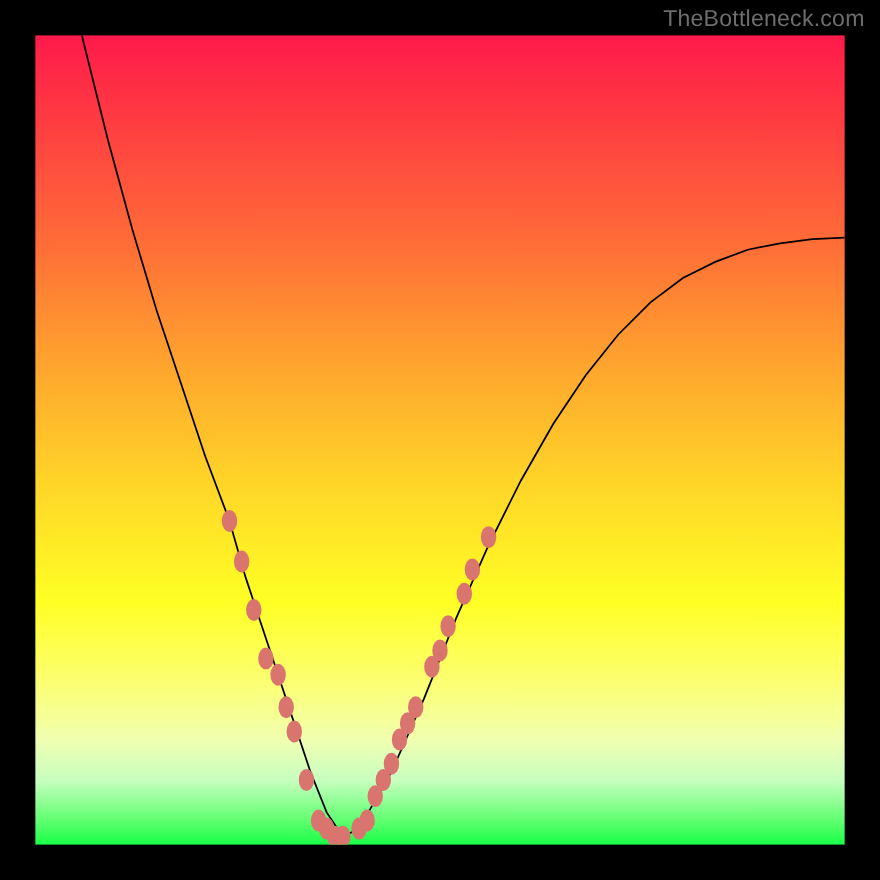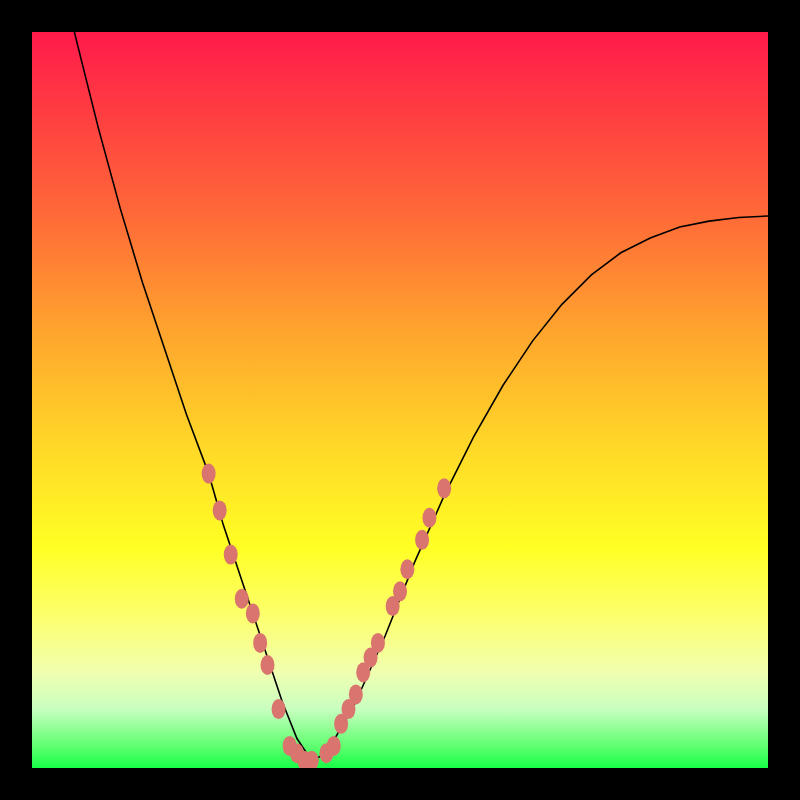--- a/index.html
+++ b/index.html
@@ -69,20 +69,21 @@
   }
   .marker {
     fill: #d9746e;
     stroke: none;
   }
 </style>
 </head>
 <body>
 
 <div class="frame">
+  <div class="watermark">TheBottleneck.com</div>
   <div class="plot-area">
     <div class="gradient-bg"></div>
     <svg class="curve" viewBox="0 0 736 736" preserveAspectRatio="none">
       <path id="main-curve" class="curve-path" d="M0.00 -191.36 L22.08 -88.32 L44.16 7.36 L66.24 95.68 L88.32 176.64 L110.40 250.24 L132.48 316.48 L154.56 382.72 L176.64 441.60 L191.36 493.12 L206.08 537.28 L220.80 581.44 L235.52 625.60 L250.24 669.76 L264.96 706.56 L279.68 728.64 L294.40 721.28 L323.84 669.76 L353.28 603.52 L382.72 529.92 L412.16 463.68 L441.60 404.80 L471.04 353.28 L500.48 309.12 L529.92 272.32 L559.36 242.88 L588.80 220.80 L618.24 206.08 L647.68 195.04 L677.12 189.15 L706.56 185.47 L736.00 184.00"></path>
       <g id="markers">
           <ellipse cx="176.64" cy="441.60" rx="7" ry="10" class="marker"></ellipse>
           <ellipse cx="187.68" cy="478.40" rx="7" ry="10" class="marker"></ellipse>
           <ellipse cx="198.72" cy="522.56" rx="7" ry="10" class="marker"></ellipse>
           <ellipse cx="209.76" cy="566.72" rx="7" ry="10" class="marker"></ellipse>
           <ellipse cx="220.80" cy="581.44" rx="7" ry="10" class="marker"></ellipse>

